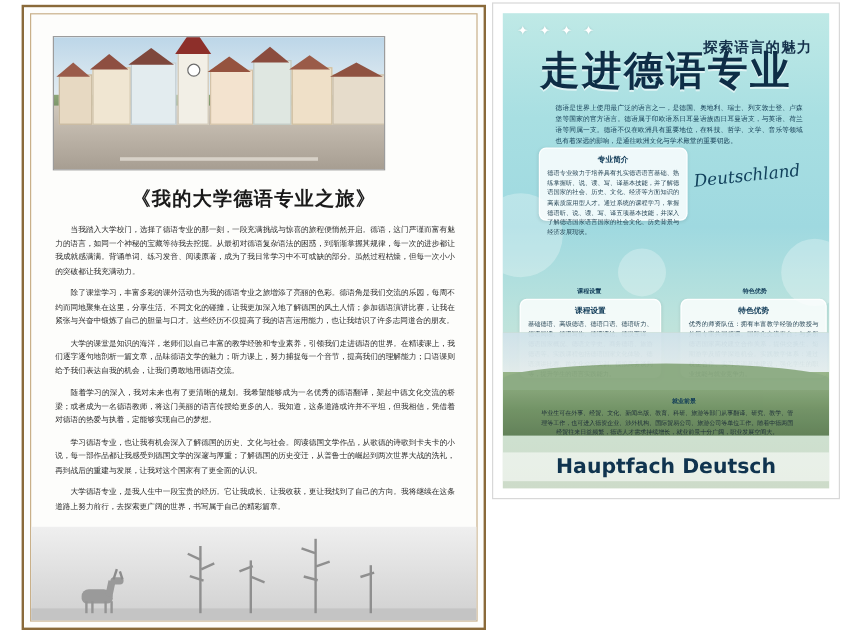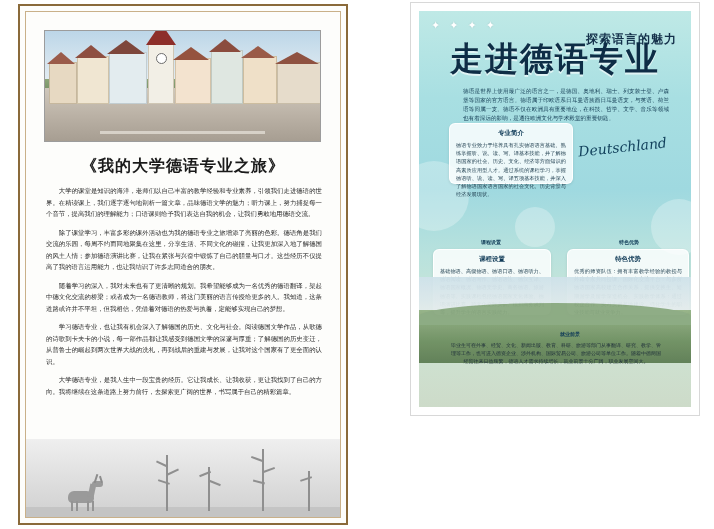--- a/index.html
+++ b/index.html
@@ -18,21 +18,21 @@
     width: 714px;
     height: 529px;
     background: #ffffff;
   }
 
   
   #left-page {
     position: absolute;
     left: 18px;
     top: 4px;
-    width: 330px;
+    width: 387px;
     height: 521px;
     background: #fdfdfb;
     border: 2px solid #8a6a3a;
     box-sizing: border-box;
     overflow: hidden;
   }
   #left-inner {
     position: absolute;
     left: 5px; top: 5px; right: 5px; bottom: 5px;
     border: 1px solid #c9b089;
@@ -341,22 +341,23 @@
 
       <div class="bldg" style="left:232px; width:42px; height:40px; background:#e6dccb; border:1px solid #c8bda8;"></div>
       <div class="roof" style="left:230px; bottom:calc(34% + 40px); border-left:22px solid transparent; border-right:22px solid transparent; border-bottom:12px solid #8f5241;"></div>
 
       <div class="road-line"></div>
     </div>
 
     <div id="caption">《我的大学德语专业之旅》</div>
 
     <div id="body-text">
+      <p>当我踏入大学校门，选择了德语专业的那一刻，一段充满挑战与惊喜的旅程便悄然开启。德语，这门严谨而富有魅力的语言，如同一个神秘的宝藏等待我去挖掘。从最初对德语复杂语法的困惑，到渐渐掌握其规律，每一次的进步都让我成就感满满。背诵单词、练习发音、阅读原著，成为了我日常学习中不可或缺的部分。虽然过程枯燥，但每一次小小的突破都让我充满动力。</p>
+      <p>除了课堂学习，丰富多彩的课外活动也为我的德语专业之旅增添了亮丽的色彩。德语角是我们交流的乐园，每周不约而同地聚集在这里，分享生活、不同文化的碰撞，让我更加深入地了解德国的风土人情；参加德语演讲比赛，让我在紧张与兴奋中锻炼了自己的胆量与口才。这些经历不仅提高了我的语言运用能力，也让我结识了许多志同道合的朋友。</p>
       <p>大学的课堂是知识的海洋，老师们以自己丰富的教学经验和专业素养，引领我们走进德语的世界。在精读课上，我们逐字逐句地剖析一篇文章，品味德语文学的魅力；听力课上，努力捕捉每一个音节，提高我们的理解能力；口语课则给予我们表达自我的机会，让我们勇敢地用德语交流。</p>
-      <p>除了课堂学习，丰富多彩的课外活动也为我的德语专业之旅增添了亮丽的色彩。德语角是我们交流的乐园，每周不约而同地聚集在这里，分享生活、不同文化的碰撞，让我更加深入地了解德国的风土人情；参加德语演讲比赛，让我在紧张与兴奋中锻炼了自己的胆量与口才。这些经历不仅提高了我的语言运用能力，也让我结识了许多志同道合的朋友。</p>
       <p>随着学习的深入，我对未来也有了更清晰的规划。我希望能够成为一名优秀的德语翻译，架起中德文化交流的桥梁；或者成为一名德语教师，将这门美丽的语言传授给更多的人。我知道，这条道路或许并不平坦，但我相信，凭借着对德语的热爱与执着，定能够实现自己的梦想。</p>
       <p>学习德语专业，也让我有机会深入了解德国的历史、文化与社会。阅读德国文学作品，从歌德的诗歌到卡夫卡的小说，每一部作品都让我感受到德国文学的深邃与厚重；了解德国的历史变迁，从普鲁士的崛起到两次世界大战的洗礼，再到战后的重建与发展，让我对这个国家有了更全面的认识。</p>
       <p>大学德语专业，是我人生中一段宝贵的经历。它让我成长、让我收获，更让我找到了自己的方向。我将继续在这条道路上努力前行，去探索更广阔的世界，书写属于自己的精彩篇章。</p>
     </div>
 
     <div id="sign-1">林深时见鹿，</div>
     <div id="sign-2">梦醒时见你。</div>
 
     <div id="scenery">
       <div class="hill"></div>
@@ -426,16 +427,17 @@
       </div>
 
       <div id="poster-photo">
         <div class="pf-sky"></div>
         <div class="pf-hill"></div>
       </div>
 
       <div class="mini-label" id="label-careers">就业前景</div>
       <div id="career-block">毕业生可在外事、经贸、文化、新闻出版、教育、科研、旅游等部门从事翻译、研究、教学、管理等工作，也可进入德资企业、涉外机构、国际贸易公司、旅游公司等单位工作。随着中德两国经贸往来日益频繁，德语人才需求持续增长，就业前景十分广阔，职业发展空间大。</div>
 
+      <div id="poster-footer">Hauptfach Deutsch</div>
     </div>
   </div>
 
 </div>
 
 </body></html>

